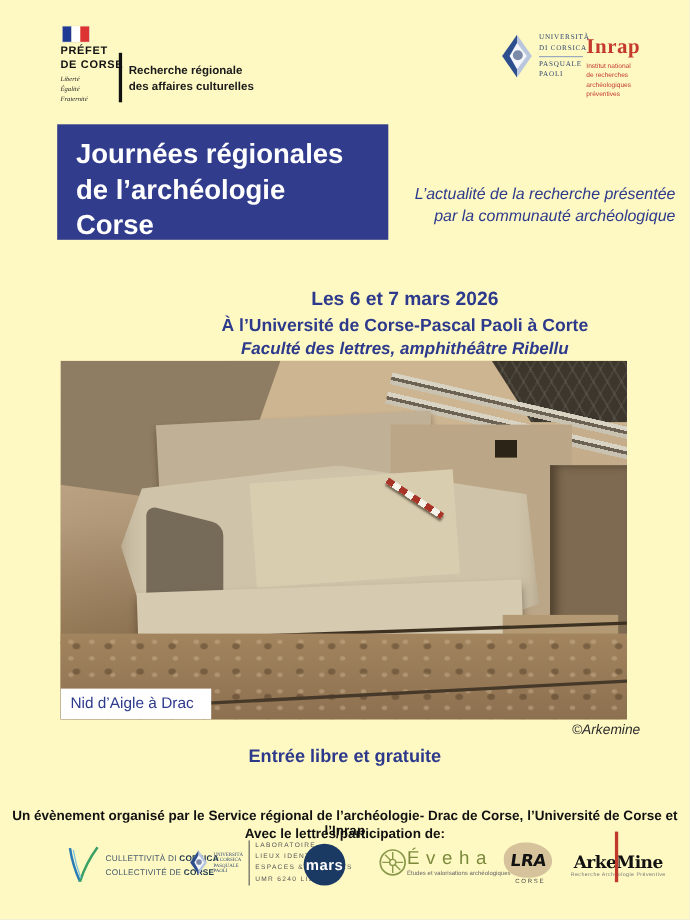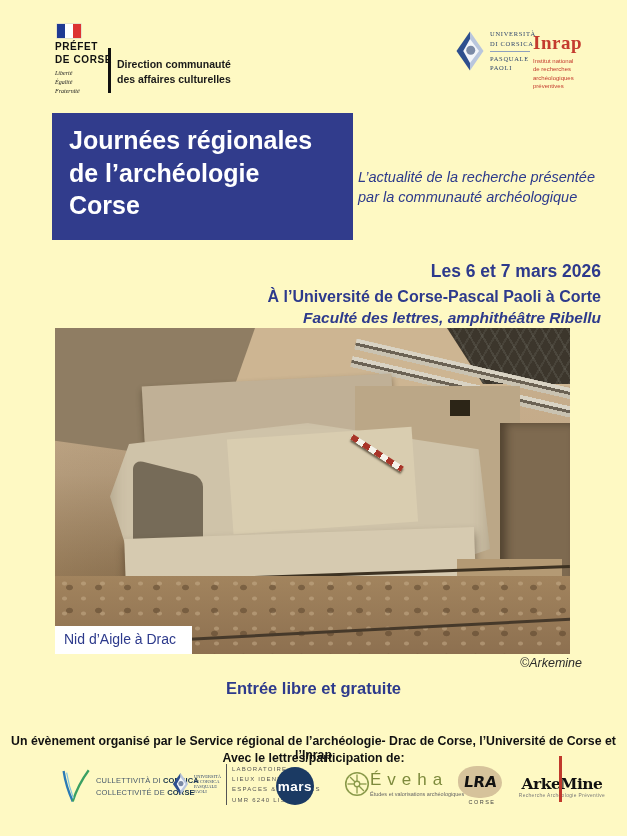--- a/index.html
+++ b/index.html
@@ -19,29 +19,29 @@
   .univ{position:absolute;display:flex;align-items:center;gap:5px;}
   .univ-main{left:455px;top:28px;}
   .univ-text{font-family:"Liberation Serif",serif;color:#30476e;text-transform:uppercase;}
   .univ-main .univ-text{font-size:6.5px;letter-spacing:.7px;line-height:1.5;}
   .univ-rule{border-top:1px solid #8fa0bd;margin:2px 0;width:40px;}
   .inrap{position:absolute;left:533px;top:32px;width:85px;}
   .inrap-name{font-family:"Liberation Serif",serif;font-weight:bold;font-size:19px;color:#c43b2e;letter-spacing:.5px;position:relative;display:inline-block;text-align:center;}
   .inrap-tag{font-size:6px;color:#c43b2e;line-height:1.4;margin-top:3px;}
   
   .title-box{
-    position:absolute;left:52px;top:113px;width:301px;height:127px;background:#313c8c;
+    position:absolute;left:52px;top:113px;width:301px;height:105px;background:#313c8c;
     color:#fff;font-weight:bold;font-size:25px;line-height:1.3;padding:11px 0 0 17px;box-sizing:border-box;
   }
   .subtitle{
-    position:absolute;left:358px;top:167px;width:256px;text-align:left;
+    position:absolute;left:358px;top:167px;width:256px;text-align:right;
     color:#2d3a8c;font-style:italic;font-size:14.5px;line-height:1.4;font-weight:500;
   }
   
-  .event{position:absolute;left:165px;top:261px;width:436px;text-align:right;color:#2d3a8c;}
+  .event{position:absolute;left:150px;top:261px;width:436px;text-align:center;color:#2d3a8c;}
   .event .d1{font-weight:bold;font-size:17.5px;margin-bottom:6px;}
   .event .d2{font-weight:bold;font-size:16px;margin-bottom:3px;}
   .event .d3{font-weight:bold;font-style:italic;font-size:15.5px;}
   
   .photo{
     position:absolute;left:55px;top:328px;width:515px;height:326px;overflow:hidden;
     background:
       radial-gradient(circle at 15% 85%, rgba(60,45,30,.30), transparent 45%),
       linear-gradient(180deg,#c9b190 0%,#c2a886 45%,#ab8d66 75%,#9c7d55 100%);
   }
@@ -139,21 +139,21 @@
       <div>DE CORSE</div>
     </div>
     <div class="motto">
       <div>Liberté</div>
       <div>Égalité</div>
       <div>Fraternité</div>
     </div>
   </div>
   <div class="hdr-bar"></div>
   <div class="drac">
-    <div>Direction communauté</div>
+    <div>Recherche régionale</div>
     <div>des affaires culturelles</div>
   </div>
 
   <div class="univ univ-main" style="left:455px;top:28px;">
     <svg width="30" height="46" viewBox="0 0 40 60">
       <polygon points="2,30 20,4 20,56" fill="#2e4f8e"></polygon>
       <polygon points="20,4 38,30 20,56" fill="#b9c6dd"></polygon>
       <polygon points="20,14 32,30 20,46 11,30" fill="#f4f6fa"></polygon>
       <circle cx="21" cy="29" r="6" fill="#7b8aa6"></circle>
     </svg>

